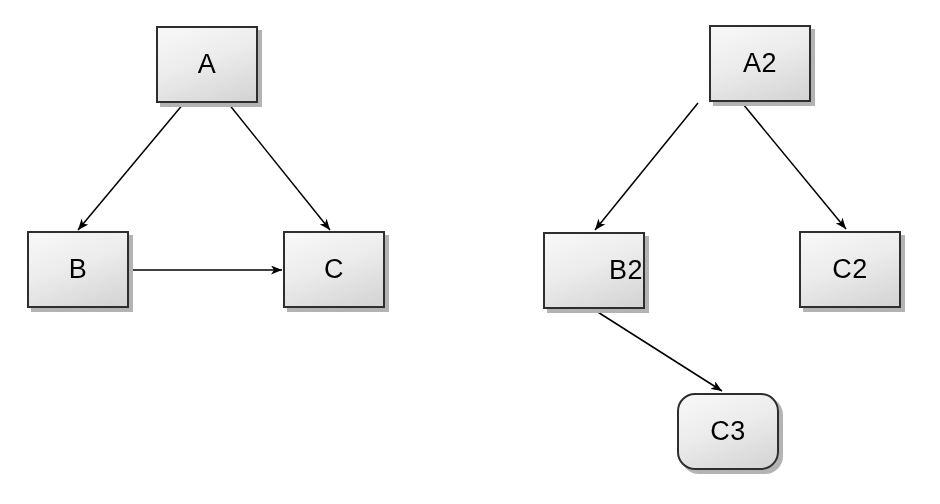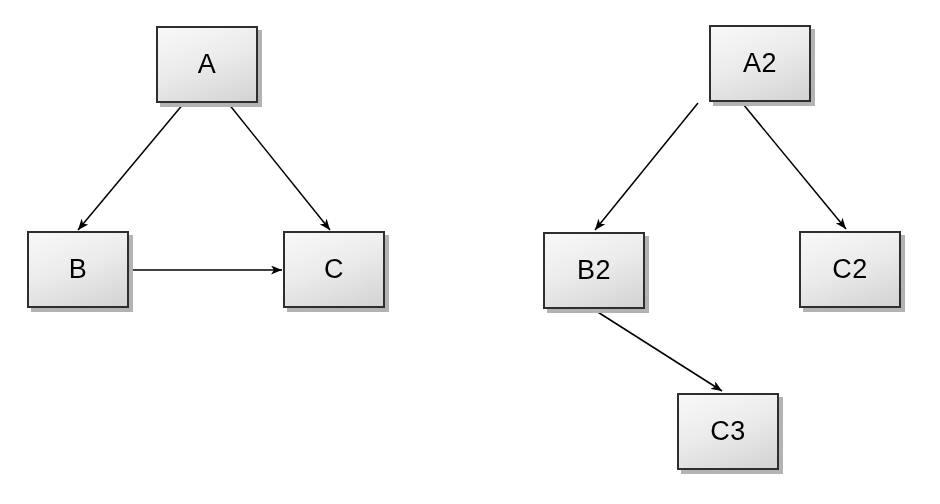--- a/index.html
+++ b/index.html
@@ -38,23 +38,23 @@
     font-size: 27px;
     line-height: 1;
     color: #000000;
     letter-spacing: 0.5px;
   }
   
   .node-a  { left: 156px; top: 26px;  }
   .node-b  { left: 27px;  top: 231px; }
   .node-c  { left: 283px; top: 231px; }
   .node-a2 { left: 701px; top: 25px; margin-left: 8px;  }
-  .node-b2 { left: 543px; top: 232px; }
+  .node-b2 { left: 543px; top: 232px; justify-content: flex-end; }
   .node-c2 { left: 799px; top: 231px; text-align: right; }
-  .node-c3 { left: 677px; top: 393px; }
+  .node-c3 { left: 677px; top: 393px; border-radius: 18px; }
   .edge {
     stroke: #000000;
     stroke-width: 1.5;
     fill: none;
   }
 </style>
 </head>
 <body>
 
 <div class="canvas">

